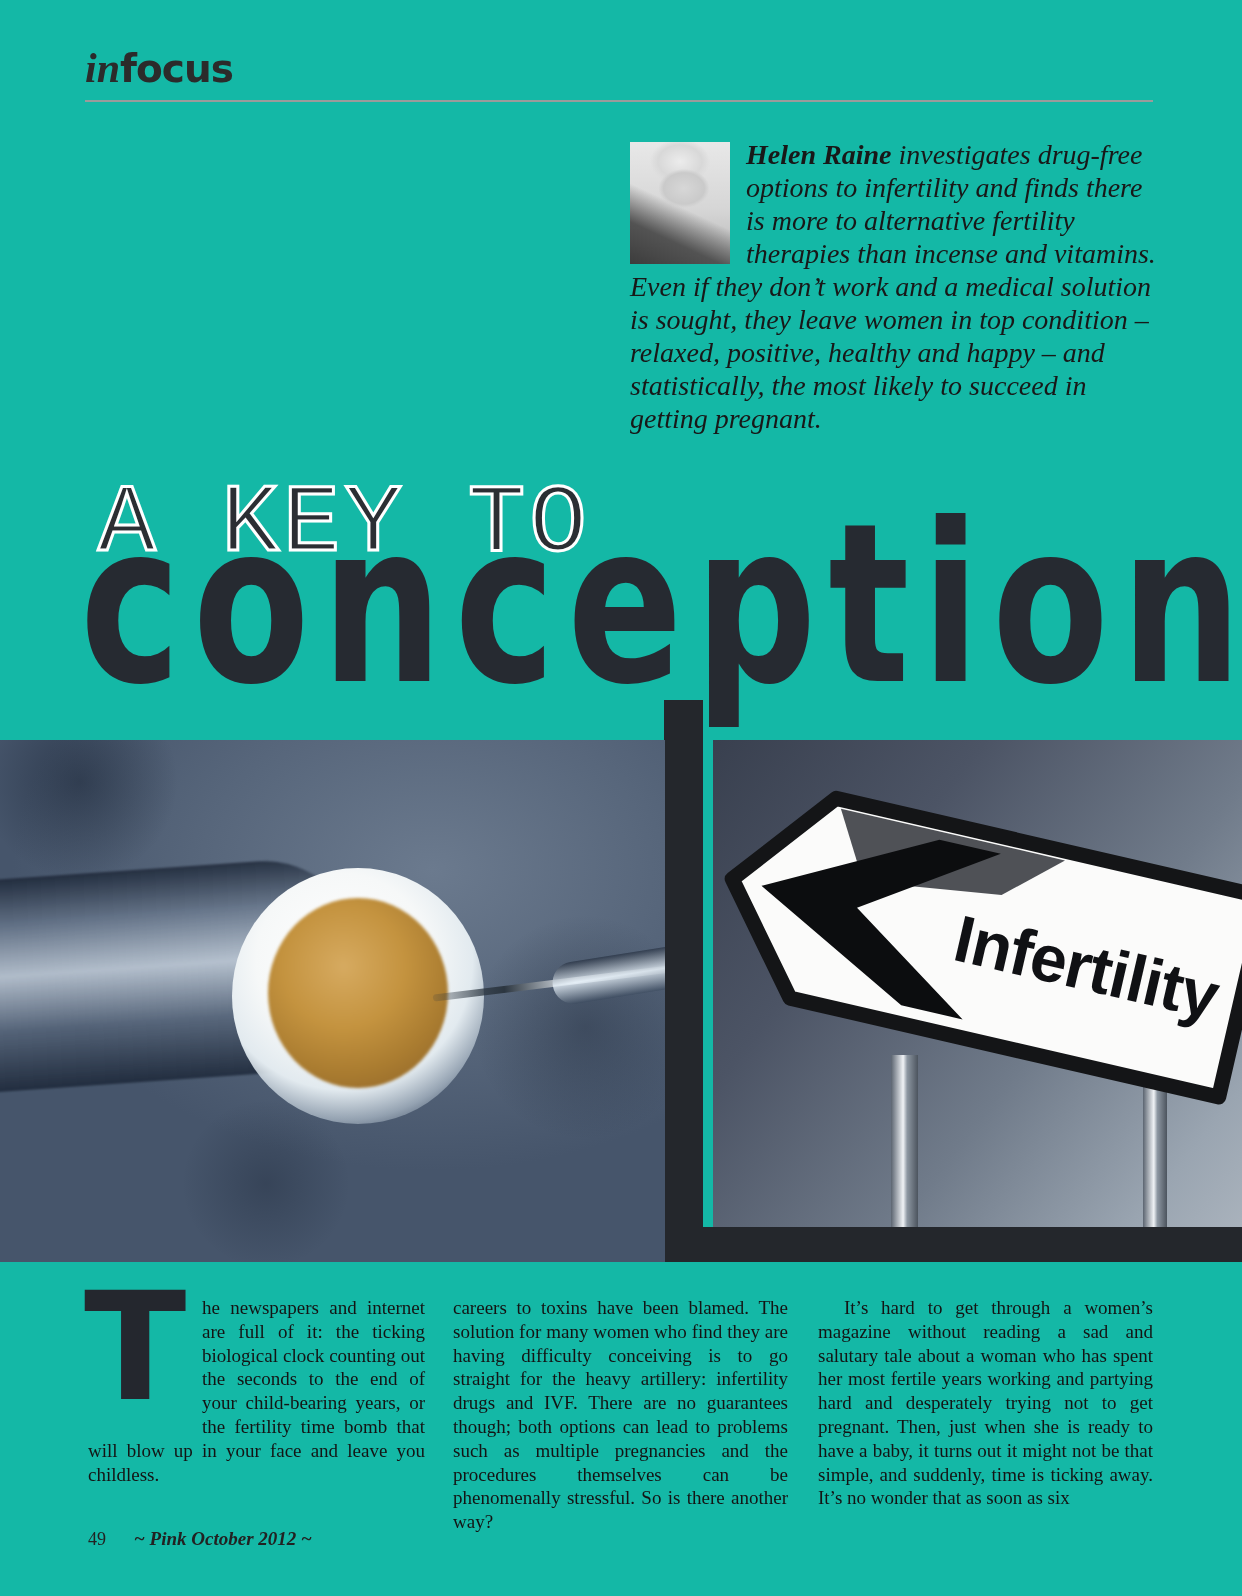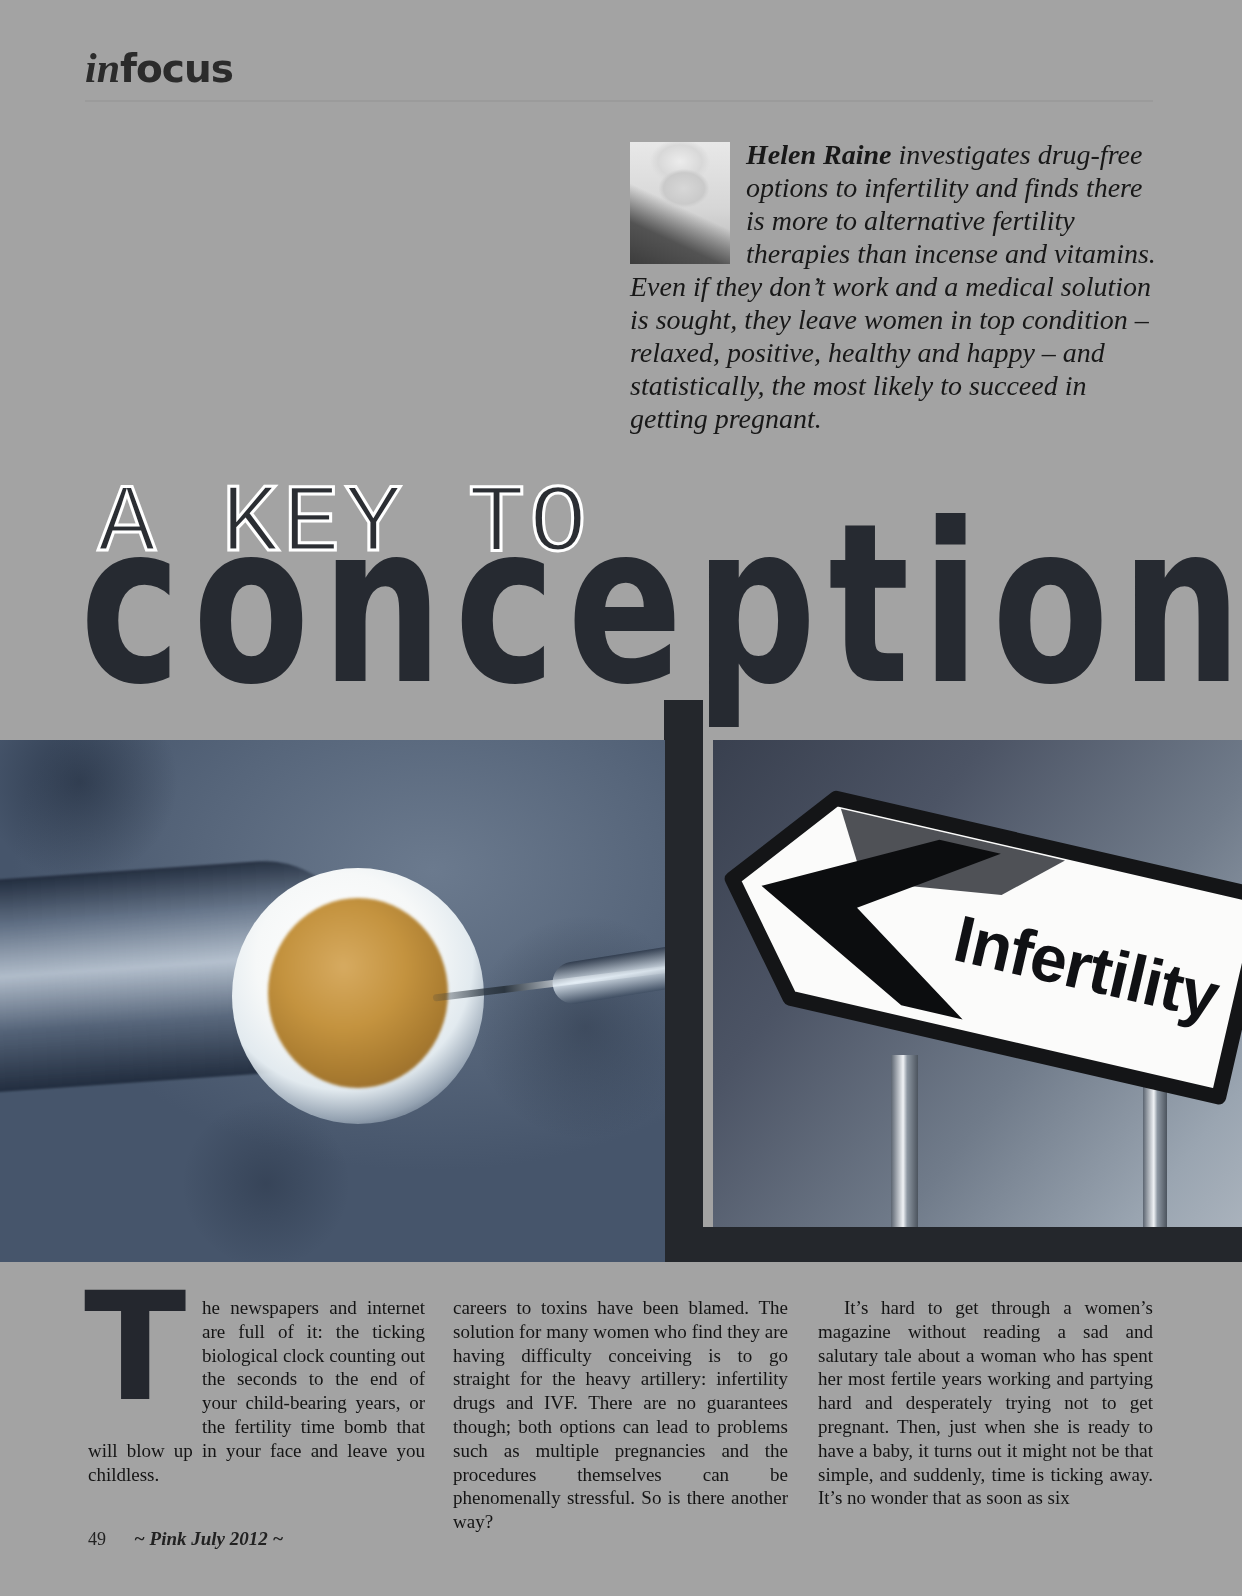--- a/index.html
+++ b/index.html
@@ -1,17 +1,17 @@
 <!DOCTYPE html>
 <html><head>
 <meta charset="utf-8">
 <style>
   html,body{margin:0;padding:0;background:#888;}
   #page{
-    position:relative;width:1242px;height:1596px;background:#a3a3a3;
+    position:relative;width:1242px;height:1596px;background:#14b8a6;
     overflow:hidden;margin:0 auto;
     font-family:"Liberation Serif", serif;color:#1b1b1b;
   }
   
   .header-label{position:absolute;left:85px;top:44px;white-space:nowrap;}
   .header-label .in{font-family:"Liberation Serif",serif;font-style:italic;font-weight:bold;font-size:42px;color:#2b2b2b;}
   .header-label .focus{font-family:"DejaVu Sans",sans-serif;font-weight:bold;font-size:39px;letter-spacing:-1px;color:#2b2b2b;}
   .header-rule{position:absolute;left:85px;top:100px;width:1068px;height:2px;background:#9b9b9b;}
   
   .intro{position:absolute;left:630px;top:138px;width:528px;
@@ -150,16 +150,16 @@
         </span><span>he newspapers and internet are full of it: the ticking biological clock counting out the seconds to the end of your child-bearing years, or the fertility time bomb that will blow up in your face and leave you childless.</span></p>
   </div>
   <div class="col col3">
     <p class="indent">It’s hard to get through a women’s magazine without reading a sad and salutary tale about a woman who has spent her most fertile years working and partying hard and desperately trying not to get pregnant. Then, just when she is ready to have a baby, it turns out it might not be that simple, and suddenly, time is ticking away. It’s no wonder that as soon as six</p>
   </div>
   <div class="col col2">
     <p>careers to toxins have been blamed. The solution for many women who find they are having difficulty conceiving is to go straight for the heavy artillery: infertility drugs and IVF. There are no guarantees though; both options can lead to problems such as multiple pregnancies and the procedures themselves can be phenomenally stressful. So is there another way?</p>
   </div>
 
   <div class="footer">
-    <span class="pn">49</span><span class="mag">~ Pink July 2012 ~</span>
+    <span class="pn">49</span><span class="mag">~ Pink October 2012 ~</span>
   </div>
 
 </div>
 
 </body></html>

